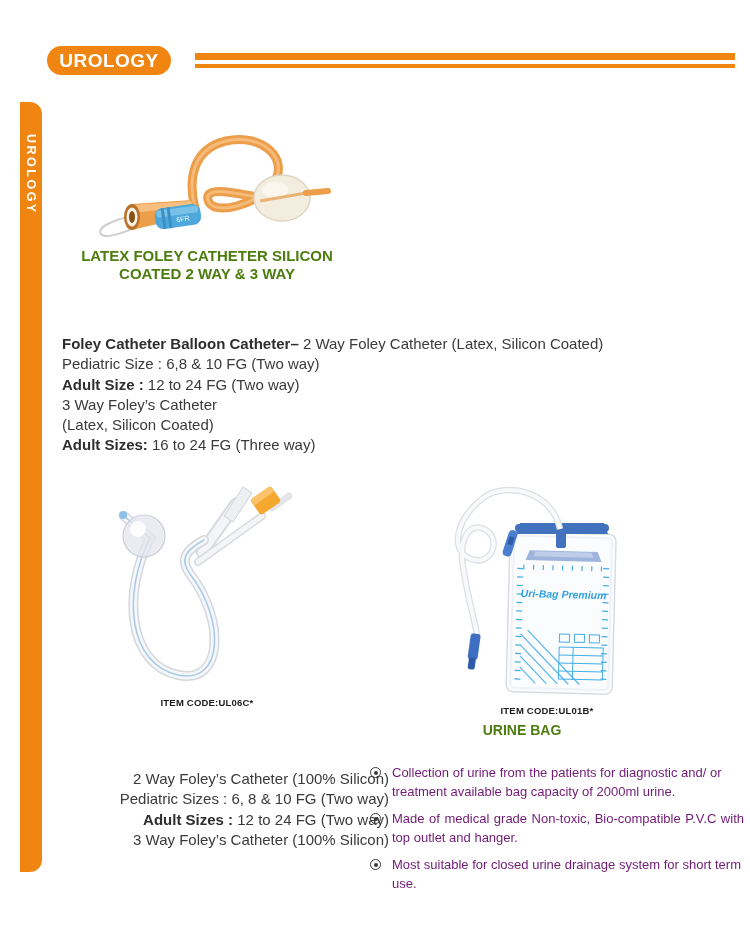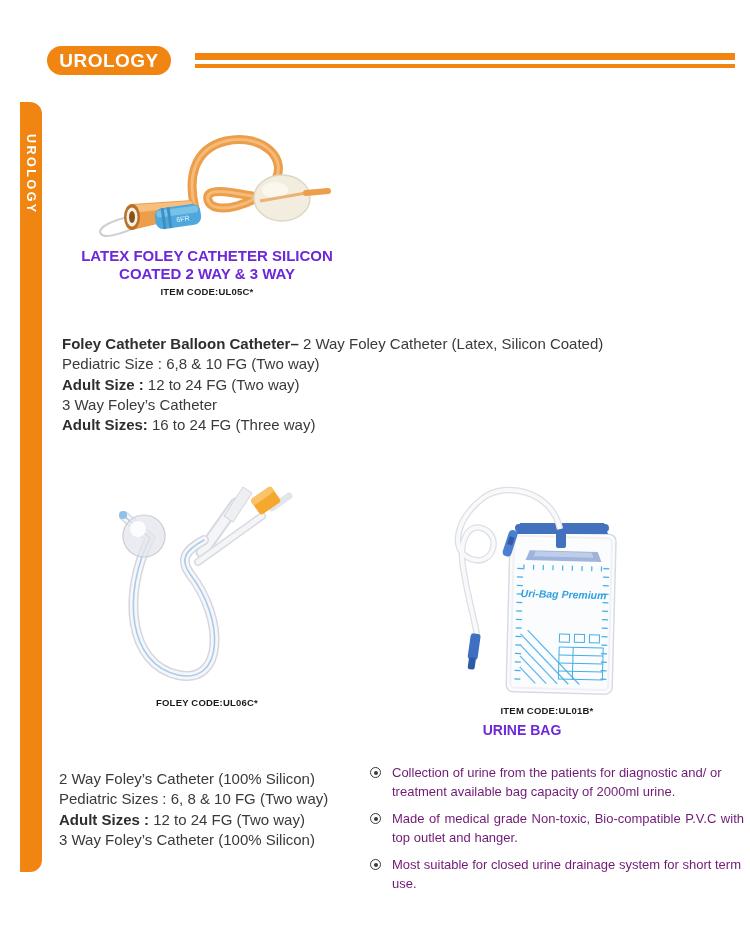--- a/index.html
+++ b/index.html
@@ -22,35 +22,35 @@
   .sidebar {
     position:absolute; left:18px; top:98px; width:22px; height:770px;
     background:#F08511; border-radius:0 12px 12px 0;
   }
   .sidebar-label {
     position:absolute; top:32px; left:4px; writing-mode:vertical-rl;
     color:#ffffff; font-weight:bold; font-size:12.5px; letter-spacing:2.5px;
   }
   
   .product-title {
-    position:absolute; text-align:center; color:#6d28d9; font-weight:bold;
+    position:absolute; text-align:center; color:#4d7c0f; font-weight:bold;
   }
   .title-1 { left:55px; top:243px; width:300px; font-size:15px; line-height:18px; }
   .title-2 { left:40px; top:713px; width:330px; font-size:16.5px; line-height:19.5px; }
   .title-3 { left:400px; top:718px; width:240px; font-size:14px; }
   .item-code {
     position:absolute; text-align:center; color:#1a1a1a; font-weight:bold;
     font-size:9.5px; letter-spacing:0.2px;
   }
   .code-1 { left:55px; top:282px; width:300px; }
   .code-2 { left:55px; top:693px; width:300px; }
   .code-3 { left:430px; top:701px; width:230px; }
   .spec-block { position:absolute; color:#3a3a3a; font-size:15px; line-height:20.3px; }
   .spec-1 { left:60px; top:330px; width:470px; }
-  .spec-2 { left:57px; top:765px; width:330px; }
+  .spec-2 { left:57px; top:765px; width:330px;text-align:right; }
   .spec-line { white-space:nowrap; }
   .spec-line b { color:#2e2e2e; }
   
   .bullet-list { position:absolute; left:368px; top:760px; width:382px; }
   .bullet-item { display:flex; margin-bottom:9px; }
   .bullet-icon {
     width:11px; height:11px; border:1.6px solid #3a3a3a; border-radius:50%;
     margin:3px 11px 0 0; flex:none; position:relative;
   }
   .bullet-icon::after {
@@ -113,27 +113,27 @@
         <rect x="76" y="84" width="3" height="21" fill="#3D8FC4"></rect>
         <text x="84" y="100" font-size="7" fill="#eaf6ff" font-family="Liberation Sans, sans-serif">6FR</text>
       </g>
     </svg>
   </div>
 
   <div class="product-title title-1">
     <div>LATEX FOLEY CATHETER SILICON</div>
     <div>COATED 2 WAY &amp; 3 WAY</div>
   </div>
-  <div class="item-code code-1">ITEM CODE:UL05C*</div>
 
   <div class="spec-block spec-1">
     <p class="spec-line"><b>Foley Catheter Balloon Catheter–</b><span> 2 Way Foley Catheter (Latex, Silicon Coated)</span></p>
     <p class="spec-line"><b></b><span>Pediatric Size : 6,8 &amp; 10 FG (Two way)</span></p>
     <p class="spec-line"><b>Adult Size :</b><span> 12 to 24 FG (Two way)</span></p>
     <p class="spec-line"><b></b><span>3 Way Foley’s Catheter</span></p>
+    <p class="spec-line"><b></b><span>(Latex, Silicon Coated)</span></p>
     <p class="spec-line"><b>Adult Sizes:</b><span> 16 to 24 FG (Three way)</span></p>
   </div>
 
   <div class="img-wrap img-silicon">
     <svg width="280" height="228" viewBox="0 0 280 228">
 
       <g>
         <path d="M110,88 L144,40" stroke="#D8DADF" stroke-width="13" stroke-linecap="round" fill="none"></path>
         <path d="M110,88 L144,40" stroke="#F4F5F8" stroke-width="9" stroke-linecap="round" fill="none"></path>
         <path d="M132,52 L151,23 L160,29 L141,58 Z" fill="#EDEFF3" stroke="#CFD3DA" stroke-width="1"></path>
@@ -157,21 +157,21 @@
       <circle cx="31" cy="51" r="4" fill="#8FC0E8"></circle>
 
       <g>
         <circle cx="52" cy="72" r="21" fill="#E3E6EC" opacity="0.75"></circle>
         <circle cx="46" cy="65" r="8" fill="#ffffff" opacity="0.9"></circle>
         <circle cx="52" cy="72" r="21" fill="none" stroke="#C9CDD6" stroke-width="1.2"></circle>
       </g>
     </svg>
   </div>
 
-  <div class="item-code code-2">FOLEY CODE:UL06C*</div>
+  <div class="item-code code-2">ITEM CODE:UL06C*</div>
 
   <div class="spec-block spec-2">
     <p class="spec-line"><b></b><span>2 Way Foley’s Catheter (100% Silicon)</span></p>
     <p class="spec-line"><b></b><span>Pediatric Sizes : 6, 8 &amp; 10 FG (Two way)</span></p>
     <p class="spec-line"><b>Adult Sizes :</b><span> 12 to 24 FG (Two way)</span></p>
     <p class="spec-line"><b></b><span>3 Way Foley’s Catheter (100% Silicon)</span></p>
   </div>
 
   <div class="img-wrap img-bag">
     <svg width="260" height="237" viewBox="0 0 260 237">

